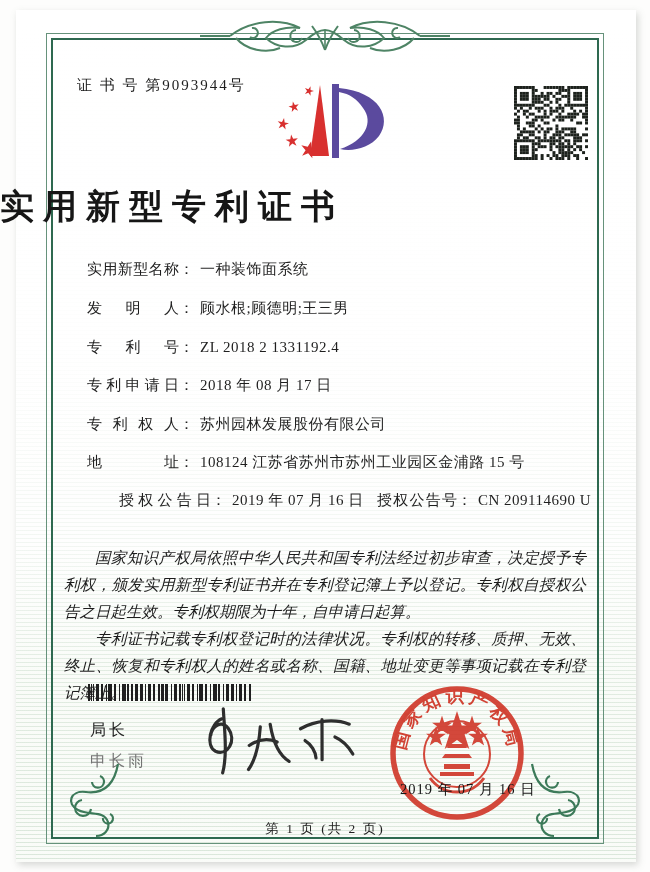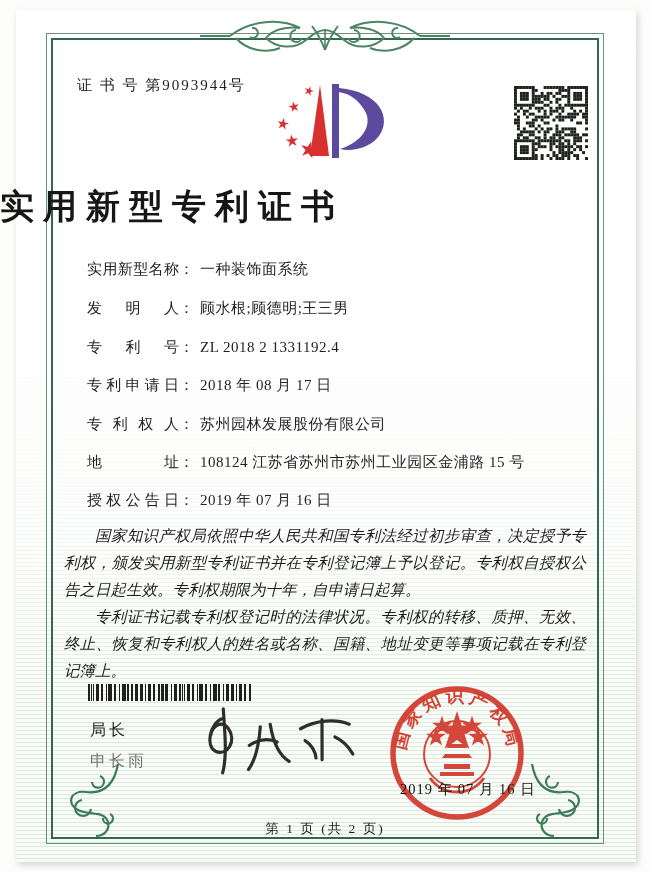--- a/index.html
+++ b/index.html
@@ -36,21 +36,21 @@
   .field-row{left:87px;width:500px;font-size:15px;color:#1f1f1f;white-space:nowrap;}
   .field-label{
     display:inline-block;width:92px;text-align:justify;text-align-last:justify;
     vertical-align:bottom;
   }
   .field-label.short{width:80px;}
   .field-sep{display:inline-block;margin-right:6px;}
   .field-value{letter-spacing:.5px;text-align:right;}
   .col2{position:absolute;left:258px;top:0;}
   .body-text{
-    left:64px;top:522px;width:522px;font-size:15.5px;line-height:27px;
+    left:64px;top:544px;width:522px;font-size:15.5px;line-height:27px;
     font-style:italic;color:#1c1c1c;text-align:justify;
   }
   .body-text p{margin:0;text-indent:2em;}
   .barcode{
     left:88px;top:684px;width:163px;height:17px;
     background-image:
       repeating-linear-gradient(90deg,#1f1f1f 0 2px,transparent 2px 5px,#1f1f1f 5px 6px,transparent 6px 8px,#1f1f1f 8px 11px,transparent 11px 13px),
       repeating-linear-gradient(90deg,transparent 0 3px,#1f1f1f 3px 4px,transparent 4px 9px,#1f1f1f 9px 10px,transparent 10px 17px);
   }
   .sig-title{left:90px;top:720px;font-size:16px;letter-spacing:3px;color:#1d1d1d;}
@@ -462,22 +462,25 @@
 </div>
 <div class="abs field-row" style="top:376px;">
   <span class="field-label">专利申请日</span><span class="field-sep">：</span><span class="field-value">2018 年 08 月 17 日</span>
 </div>
 <div class="abs field-row" style="top:415px;">
   <span class="field-label">专利权人</span><span class="field-sep">：</span><span class="field-value">苏州园林发展股份有限公司</span>
 </div>
 <div class="abs field-row" style="top:453px;">
   <span class="field-label">地址</span><span class="field-sep">：</span><span class="field-value">108124 江苏省苏州市苏州工业园区金浦路 15 号</span>
 </div>
-<div class="abs field-row" style="top:491px;">
+<div class="abs field-row" style="top:491px;margin-left:32px;">
   <span class="field-label">授权公告日</span><span class="field-sep">：</span><span class="field-value">2019 年 07 月 16 日</span>
+  <span class="col2">
+    <span class="field-label short">授权公告号</span><span class="field-sep">：</span><span class="field-value">CN 209114690 U</span>
+  </span>
 </div>
 
 <div class="abs body-text">
   <p>国家知识产权局依照中华人民共和国专利法经过初步审查，决定授予专利权，颁发实用新型专利证书并在专利登记簿上予以登记。专利权自授权公告之日起生效。专利权期限为十年，自申请日起算。</p>
   <p>专利证书记载专利权登记时的法律状况。专利权的转移、质押、无效、终止、恢复和专利权人的姓名或名称、国籍、地址变更等事项记载在专利登记簿上。</p>
 </div>
 
 <div class="abs barcode"></div>
 
 <div class="abs sig-title">局长</div>

